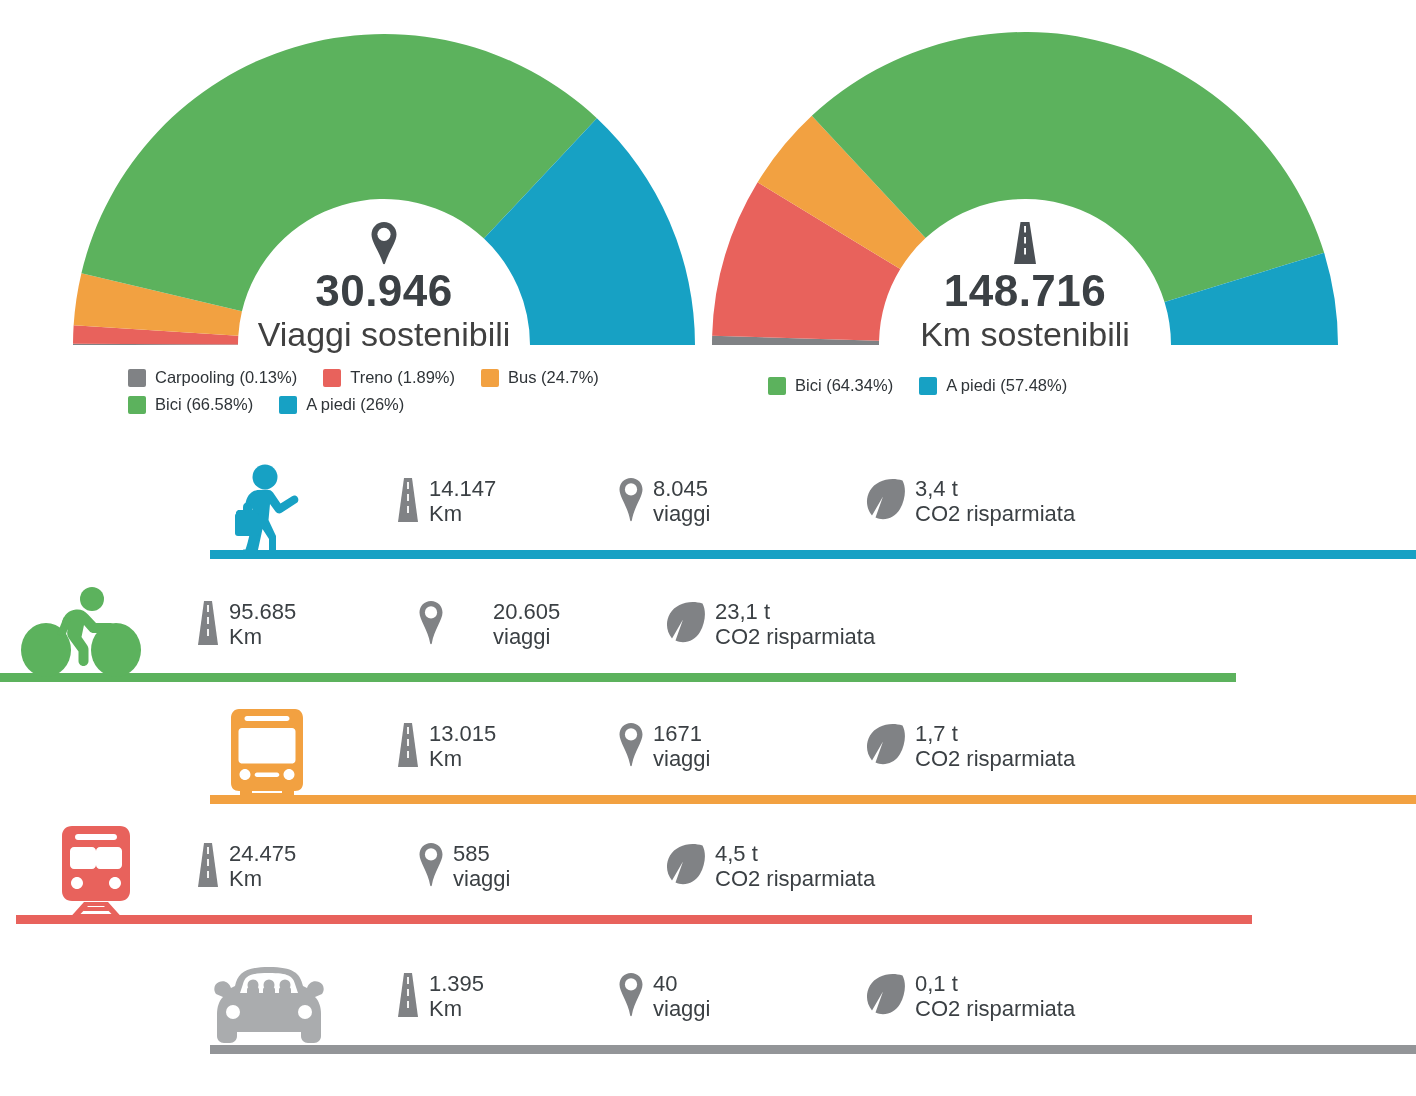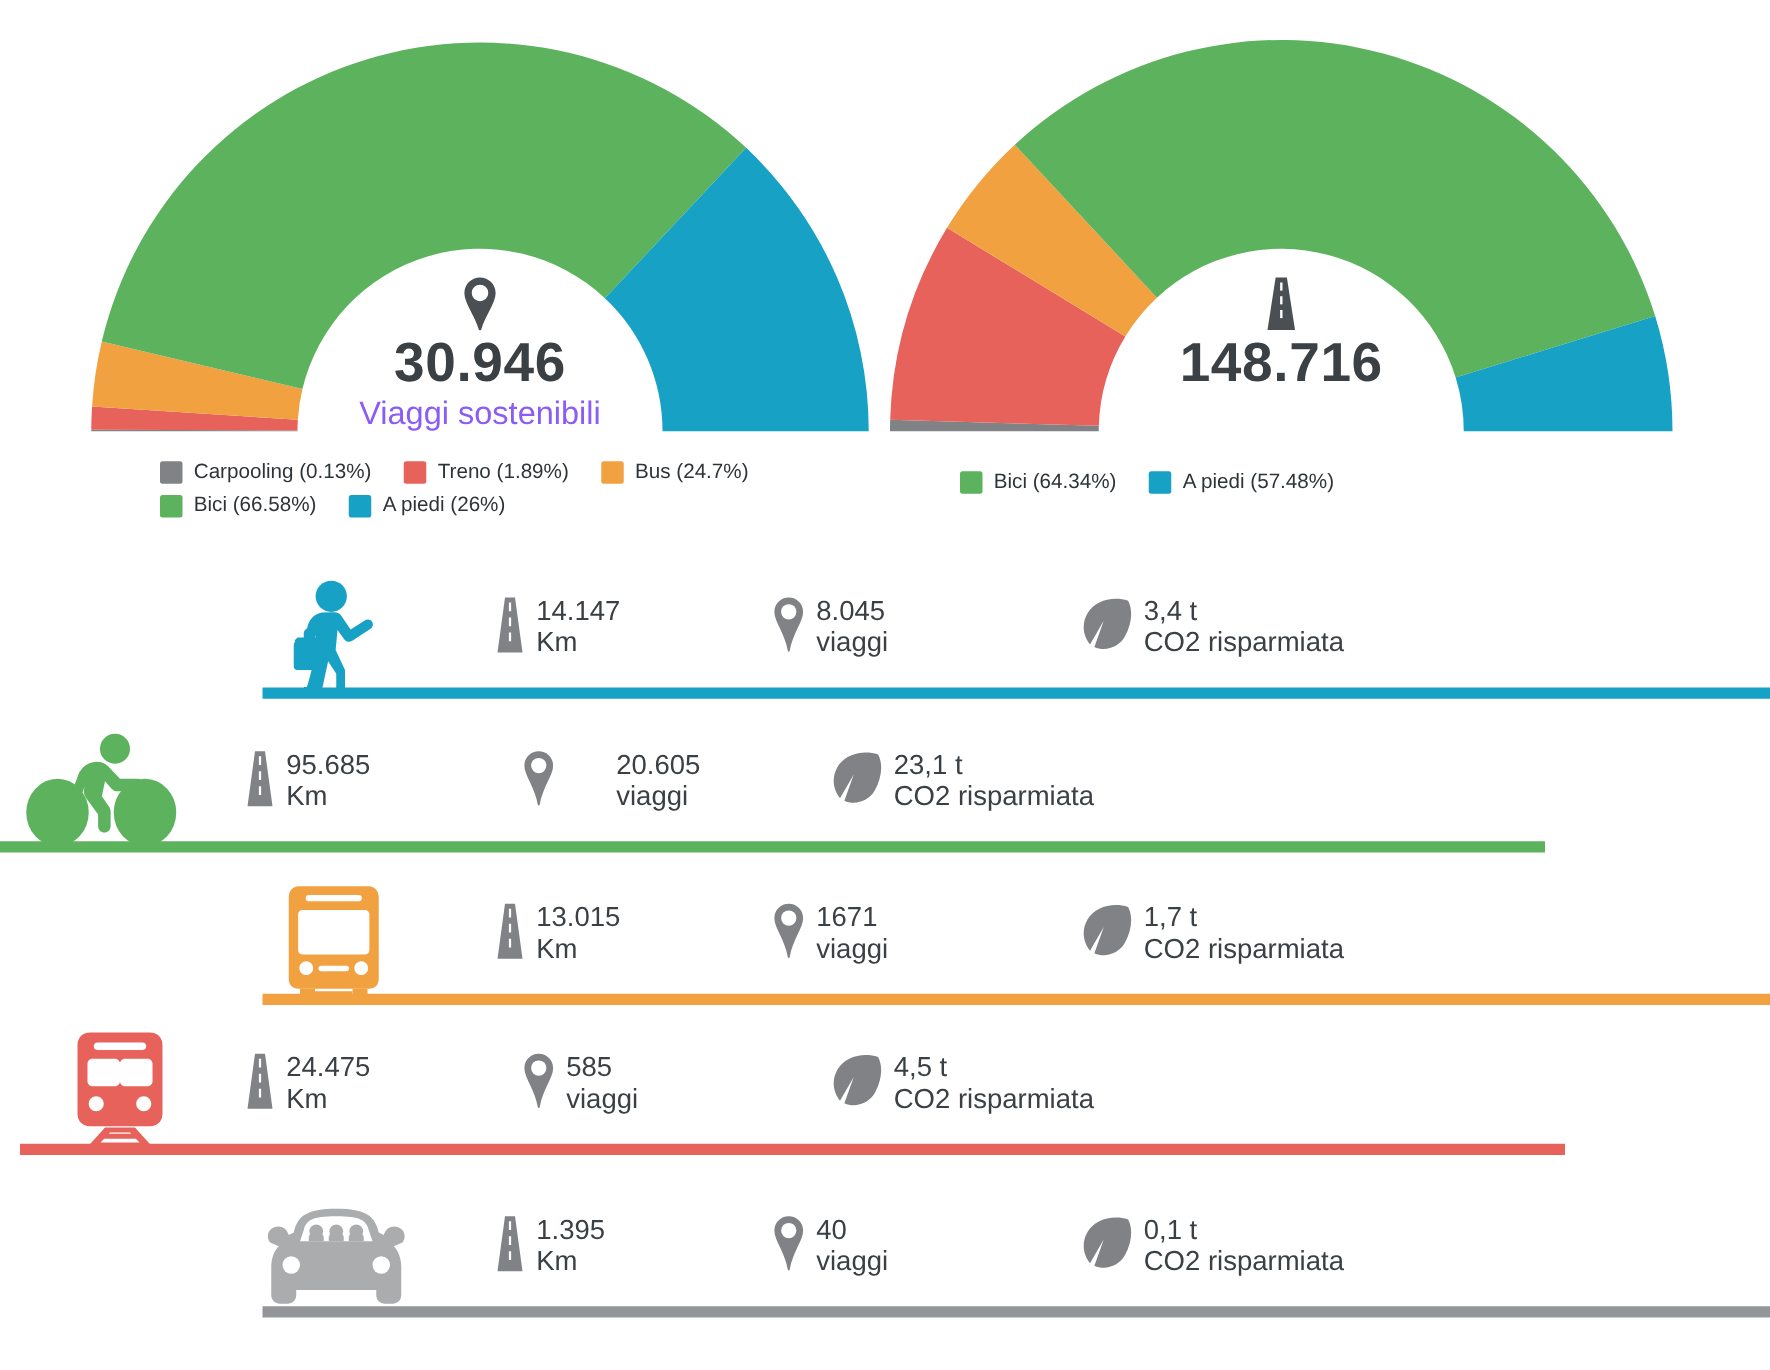--- a/index.html
+++ b/index.html
@@ -24,22 +24,22 @@
   .gauge-icon{height:54px;display:flex;align-items:flex-end;justify-content:center;}
   .gauge-value{
     font-size:44px;
     font-weight:bold;
     letter-spacing:0.5px;
     color:#3b4044;
     line-height:1.06;
     margin-top:2px;
   }
   .gauge-label{
-    font-size:26px;
-    color:#8b5cf6;
+    font-size:34px;
+    color:#404040;
     line-height:1.1;
     margin-top:1px;
   }
 
   
   .legend{position:absolute;display:flex;flex-wrap:wrap;}
   .legend-row{display:flex;align-items:center;width:100%;}
   .legend-item{display:flex;align-items:center;margin-right:26px;}
   .legend-swatch{
     width:18px;height:18px;border-radius:2px;margin-right:9px;flex:none;
@@ -134,20 +134,21 @@
   <div class="gauge-center" style="left:875px;top:212px;">
     <div class="gauge-icon">
       <svg width="30" height="46" viewBox="0 0 30 46">
         <path d="M10.5 2 L19.5 2 L26 44 L4 44 Z" fill="#4a4f54"></path>
         <rect x="14.1" y="6" width="1.9" height="6.5" fill="#ffffff"></rect>
         <rect x="14.1" y="17" width="1.9" height="6.5" fill="#ffffff"></rect>
         <rect x="14.1" y="28" width="1.9" height="6.5" fill="#ffffff"></rect>
       </svg>
     </div>
     <div class="gauge-value">148.716</div>
+    <div class="gauge-label">Km sostenibili</div>
   </div>
   <div class="legend" style="left:768px;top:368px;width:560px;">
     <div class="legend-row" style="margin-top:8px;">
       <div class="legend-item">
         <span class="legend-swatch" style="background:#5cb25d;"></span>
         <span class="legend-text">Bici (64.34%)</span>
       </div>
       <div class="legend-item">
         <span class="legend-swatch" style="background:#17a1c4;"></span>
         <span class="legend-text">A piedi (57.48%)</span>

